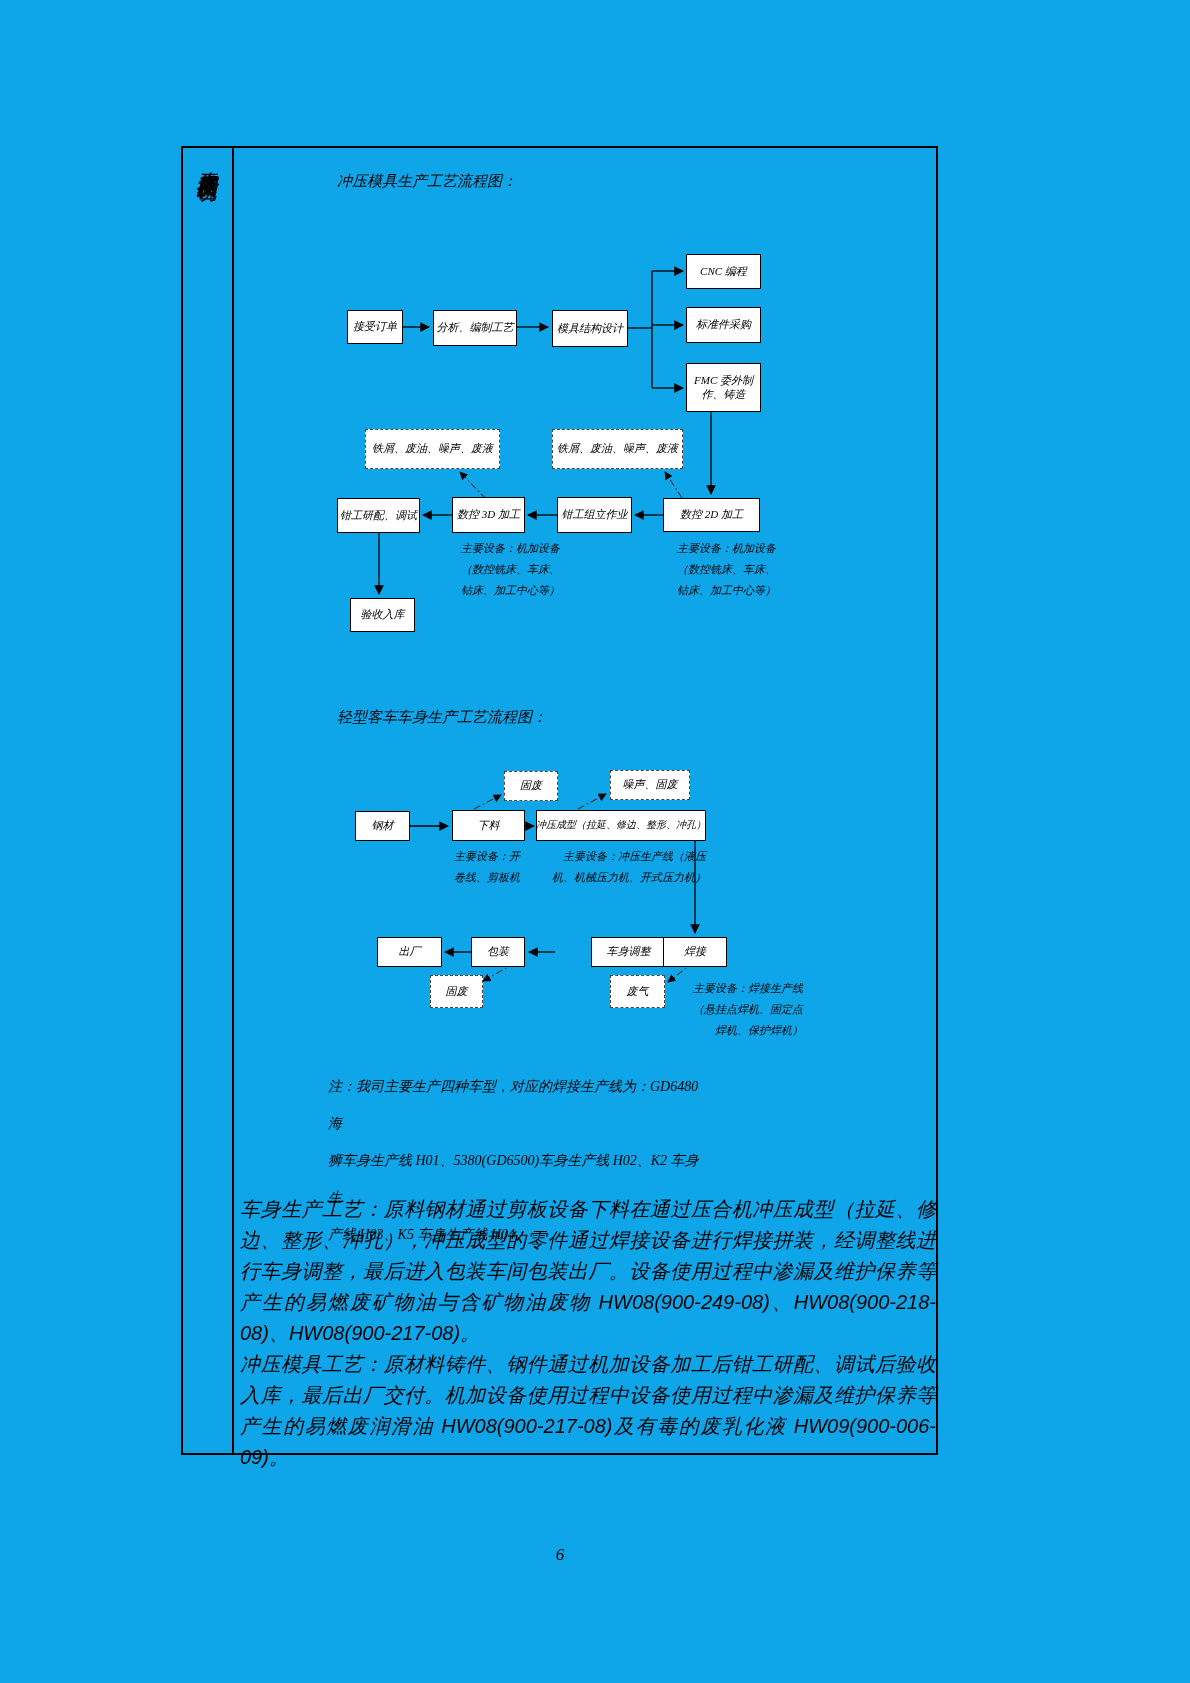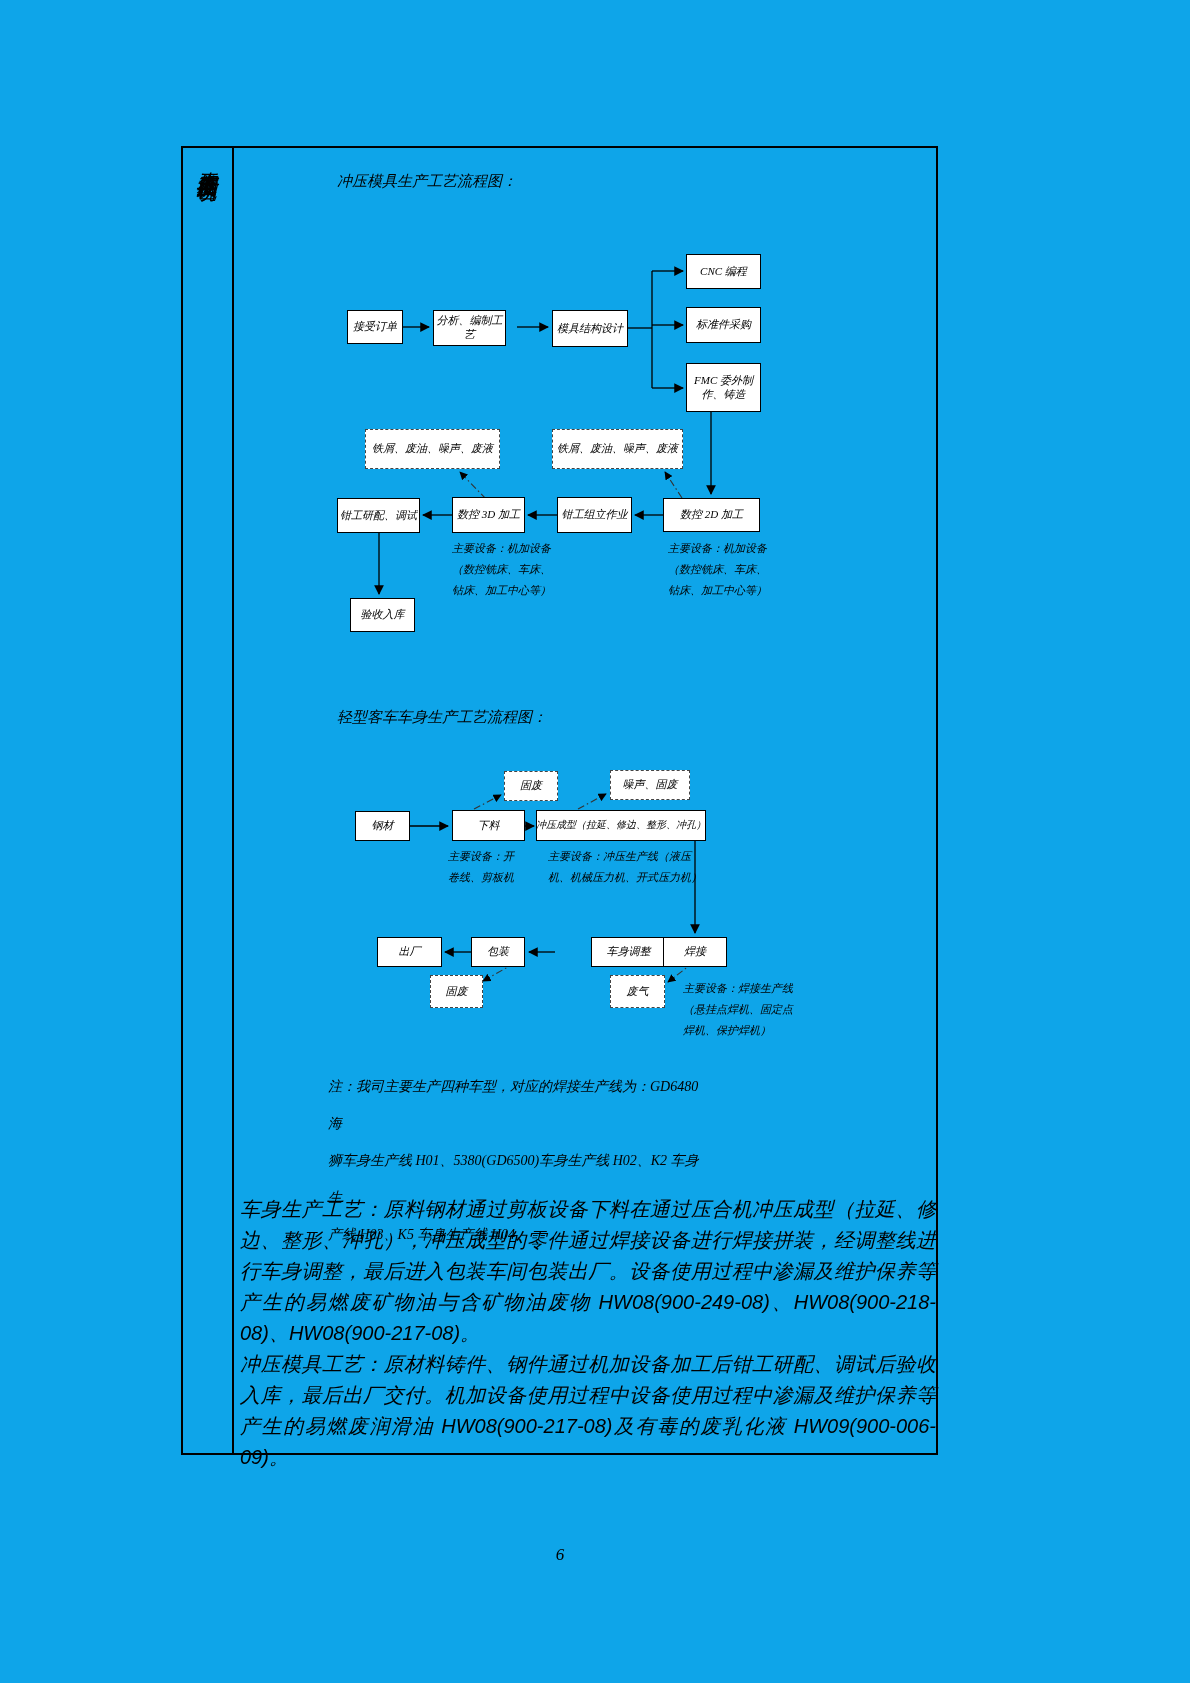--- a/index.html
+++ b/index.html
@@ -8,21 +8,21 @@
   #tbl{position:absolute;left:181px;top:146px;width:753px;height:1305px;border:2px solid #000;}
   #divider{position:absolute;left:49px;top:0;height:100%;border-left:2px solid #000;}
   #vlabel{position:absolute;left:194px;top:156px;height:280px;
           writing-mode:vertical-rl;text-orientation:upright;
           font-size:20px;letter-spacing:1px;font-family:"Liberation Serif",serif;}
   .ftitle{position:absolute;font-size:15px;white-space:nowrap;}
   .n{position:absolute;display:flex;align-items:center;justify-content:center;
      text-align:center;border:1px solid #000;background:#fff;font-size:11px;
      line-height:1.25;z-index:3;box-sizing:border-box;padding:1px 2px;}
   .nd{border:1px dashed #444;}
-  .ann{position:absolute;font-size:11px;line-height:1.9;z-index:3;text-align:left;}
+  .ann{position:absolute;font-size:11px;line-height:1.9;z-index:3;text-align:right;}
   #connectors{position:absolute;left:0;top:0;z-index:2;}
   .ln{stroke:#000;stroke-width:1.3;fill:none;}
   .dd{stroke:#333;stroke-width:1.1;fill:none;stroke-dasharray:7 3 1.5 3;}
   #note{position:absolute;left:328px;top:1068px;width:372px;font-size:14px;line-height:37px;}
   #paras{position:absolute;left:240px;top:1194px;width:696px;
          font-family:"Liberation Sans",sans-serif;font-size:20px;line-height:31px;
          text-align:justify;}
   #paras p{margin:0;}
   #pageno{position:absolute;left:0;top:1545px;width:1120px;text-align:center;font-size:17px;}
 </style>
@@ -69,21 +69,21 @@
       <line class="dd" x1="474" y1="809" x2="501" y2="795" marker-end="url(#arw)"></line>
       <line class="dd" x1="578" y1="809" x2="606" y2="794" marker-end="url(#arw)"></line>
       <line class="dd" x1="515" y1="963" x2="483" y2="981" marker-end="url(#arw)"></line>
       <line class="dd" x1="694" y1="962" x2="668" y2="982" marker-end="url(#arw)"></line>
     </g>
   </svg>
 
   <div class="ftitle" style="left:337px;top:172px;">冲压模具生产工艺流程图：</div>
 
   <div class="n" style="left:347px;top:310px;width:56px;height:34px;">接受订单</div>
-  <div class="n" style="left:433px;top:310px;width:73px;height:36px;">分析、编制工艺</div>
+  <div class="n" style="left:433px;top:310px;width:84px;height:36px;">分析、编制工艺</div>
   <div class="n" style="left:552px;top:310px;width:76px;height:37px;">模具结构设计</div>
   <div class="n" style="left:686px;top:254px;width:75px;height:35px;">CNC 编程</div>
   <div class="n" style="left:686px;top:307px;width:75px;height:36px;">标准件采购</div>
   <div class="n" style="left:686px;top:363px;width:75px;height:49px;">FMC 委外制作、铸造</div>
 
   <div class="n nd" style="left:365px;top:429px;width:135px;height:40px;">铁屑、废油、噪声、废液</div>
   <div class="n nd" style="left:552px;top:429px;width:131px;height:40px;">铁屑、废油、噪声、废液</div>
 
   <div class="n" style="left:337px;top:498px;width:83px;height:35px;">钳工研配、调试</div>
   <div class="n" style="left:452px;top:497px;width:73px;height:36px;">数控 3D 加工</div>

